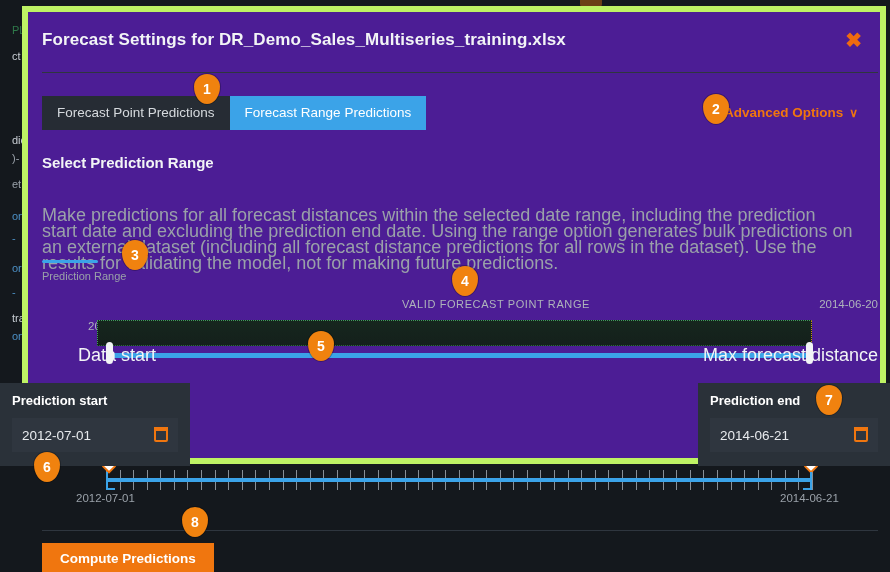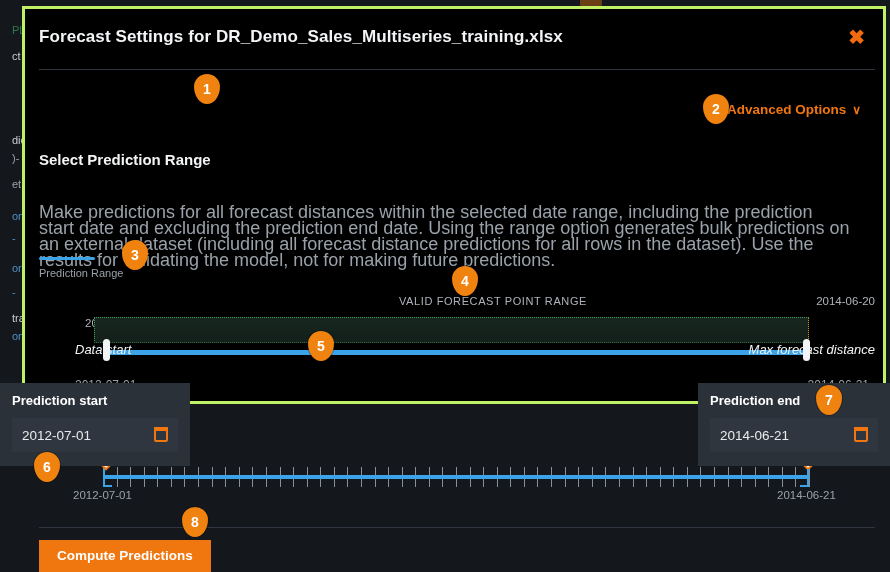--- a/index.html
+++ b/index.html
@@ -28,23 +28,23 @@
     font-family: "Liberation Sans", sans-serif;
   }
   .bg-smudge {
     position: absolute; left: 580px; top: 0px; width: 22px; height: 7px;
     background: #7a4715; border-radius: 0 0 3px 3px; opacity: .85;
   }
 
   
   .modal {
     position: absolute; left: 22px; top: 6px;
-    width: 864px; height: 398px;
-    background: #000000;
-    border: 3px solid #bef264;
+    width: 864px; height: 458px;
+    background: #4c1d95;
+    border: 6px solid #bef264;
     box-sizing: border-box;
   }
   .modal-header {
     position: relative;
     height: 60px;
   }
   .modal-title {
     position: absolute; left: 14px; top: 18px;
     font-size: 17px; color: #f2f4f6; font-weight: bold;
     letter-spacing: .1px;
@@ -138,23 +138,22 @@
     background: #3ba3e8; border-radius: 3px;
   }
   .tl-handle {
     position: absolute; top: 44px;
     width: 7px; height: 22px;
     background: #f2f4f6;
     border-radius: 4px;
   }
   .tl-endlabel {
     position: absolute; top: 47px;
-    font-size: 13px; color: #f2f4f6;
-    white-space: nowrap;
-    font-style: italic;
+    font-size: 18px; color: #f2f4f6;
+    white-space: nowrap;
   }
   .tl-enddate {
     position: absolute; top: 83px;
     font-size: 12px; color: #9aa1a9;
     white-space: nowrap;
   }
 
   
   .datepanel {
     position: absolute;
@@ -281,20 +280,24 @@
   <div class="bg-smudge"></div>
 
   <div class="modal">
 
     <div class="modal-header">
       <div class="modal-title">Forecast Settings for DR_Demo_Sales_Multiseries_training.xlsx</div>
       <div class="close-x">✖</div>
     </div>
     <div class="header-rule"></div>
 
+    <div class="tabs">
+      <div class="tab">Forecast Point Predictions</div>
+      <div class="tab active">Forecast Range Predictions</div>
+    </div>
 
     <div class="adv-options">
       <span>Advanced Options</span>
       <span class="chev">∨</span>
     </div>
 
     <div class="section-title">Select Prediction Range</div>
     <div class="section-desc">Make predictions for all forecast distances within the selected date range, including the prediction start date and excluding the prediction end date. Using the range option generates bulk predictions on an external dataset (including all forecast distance predictions for all rows in the dataset). Use the results for validating the model, not for making future predictions.</div>
 
     <div class="legend">

